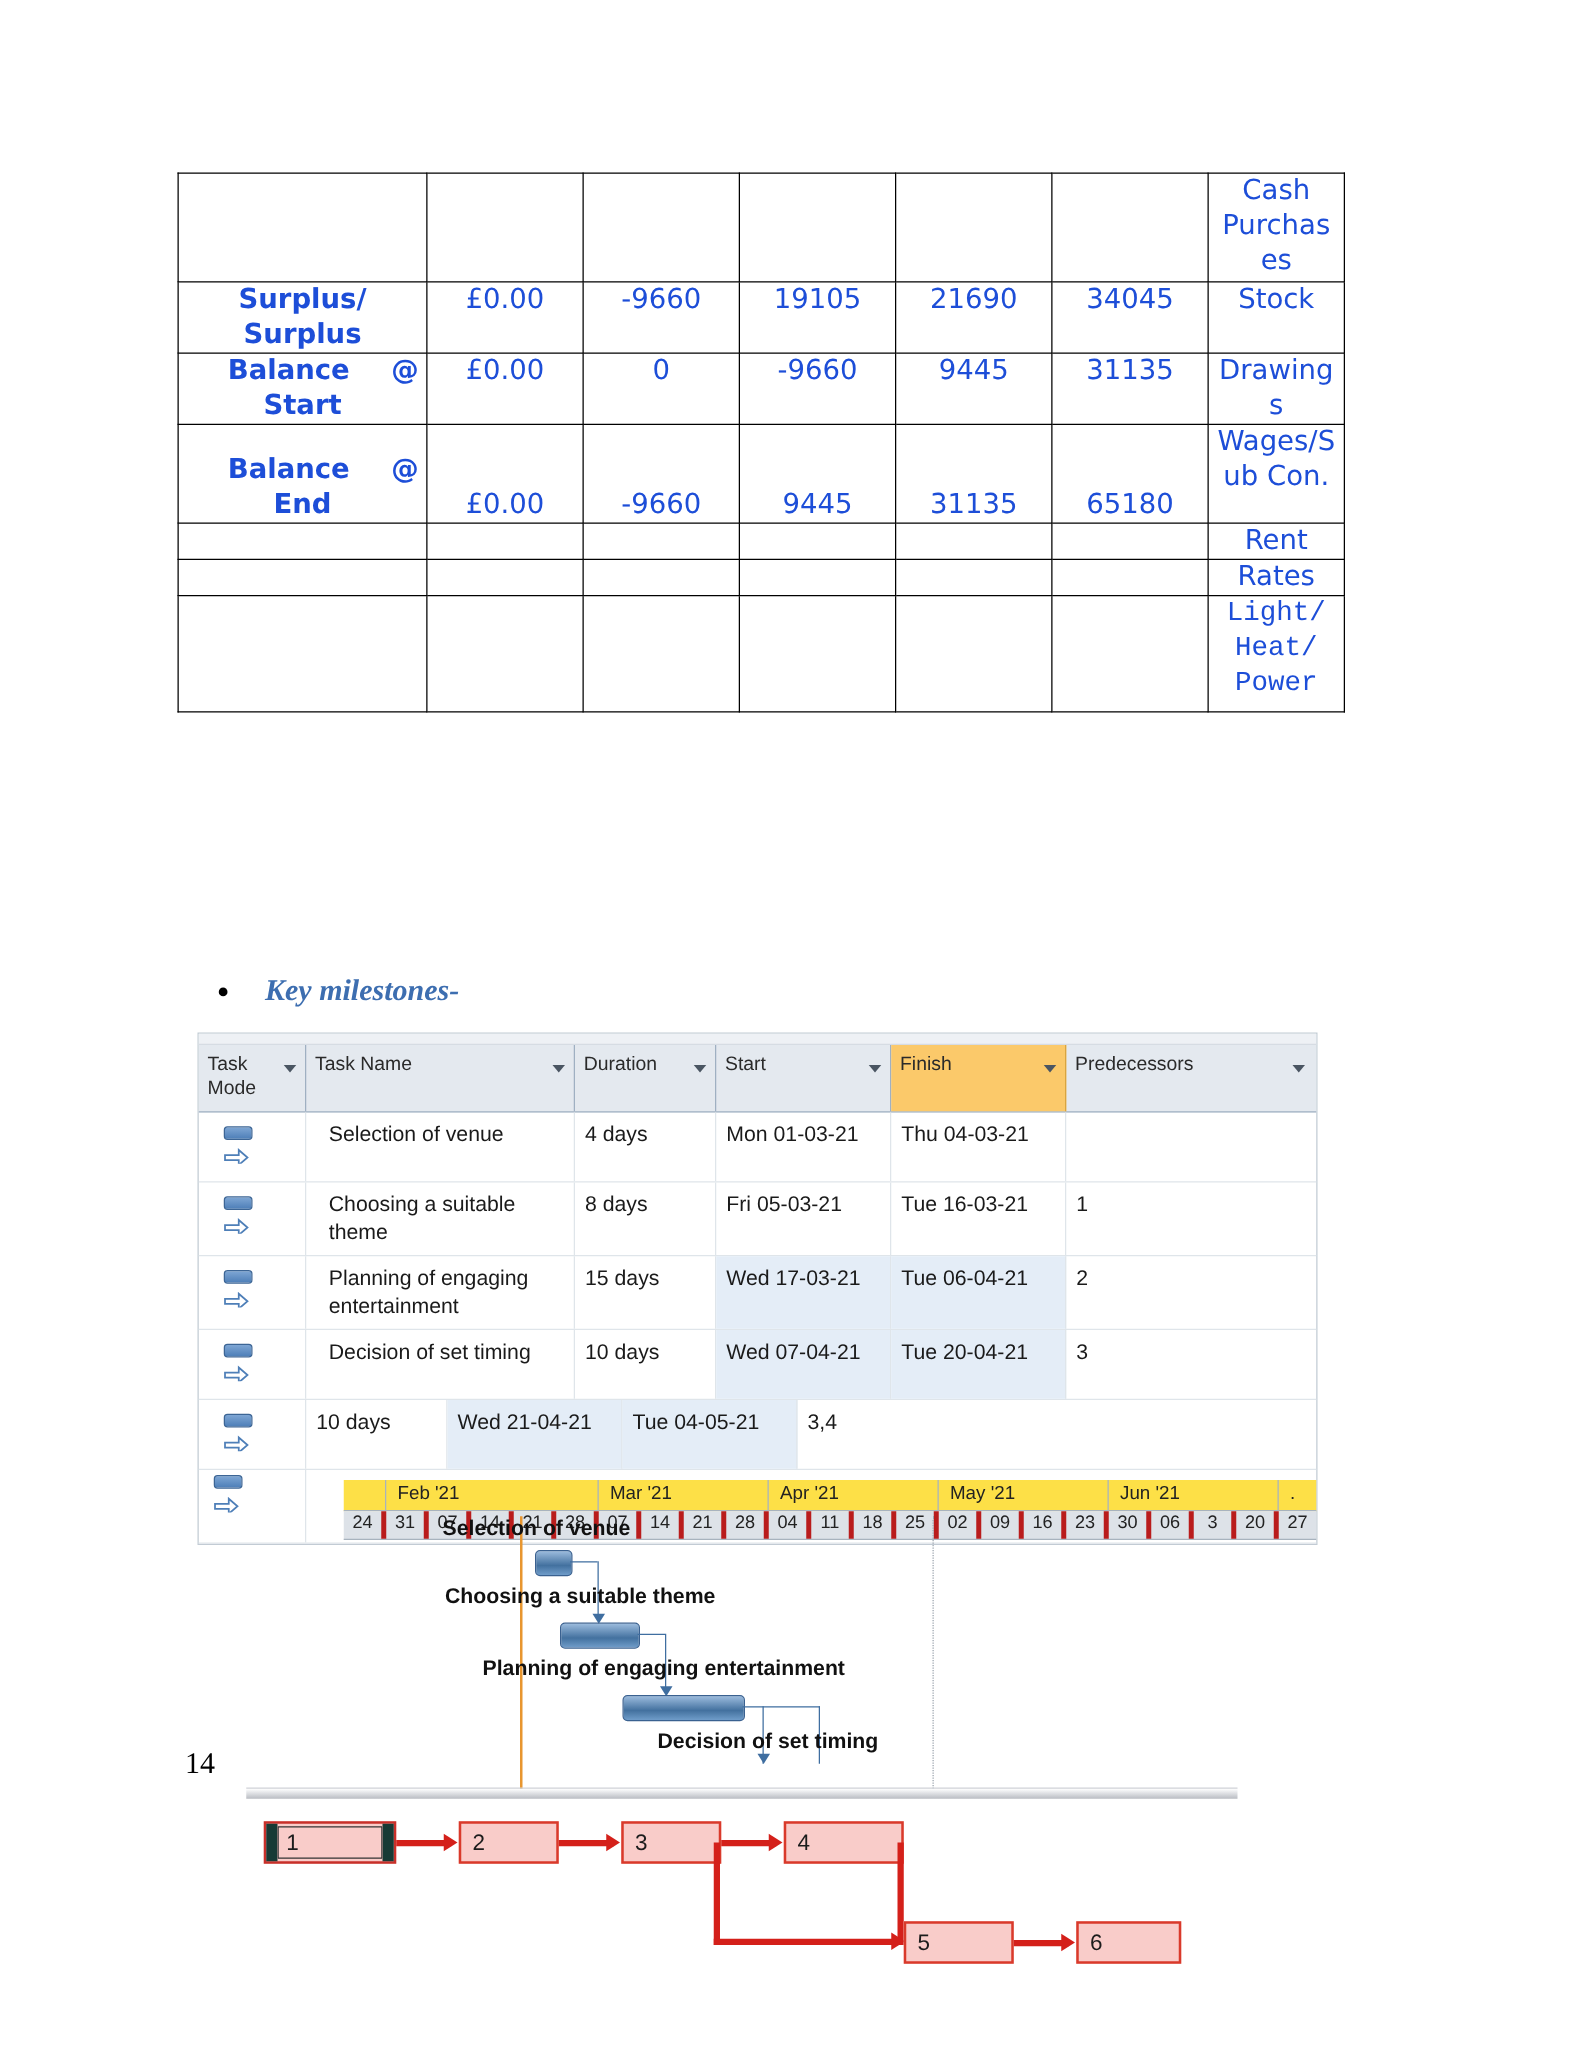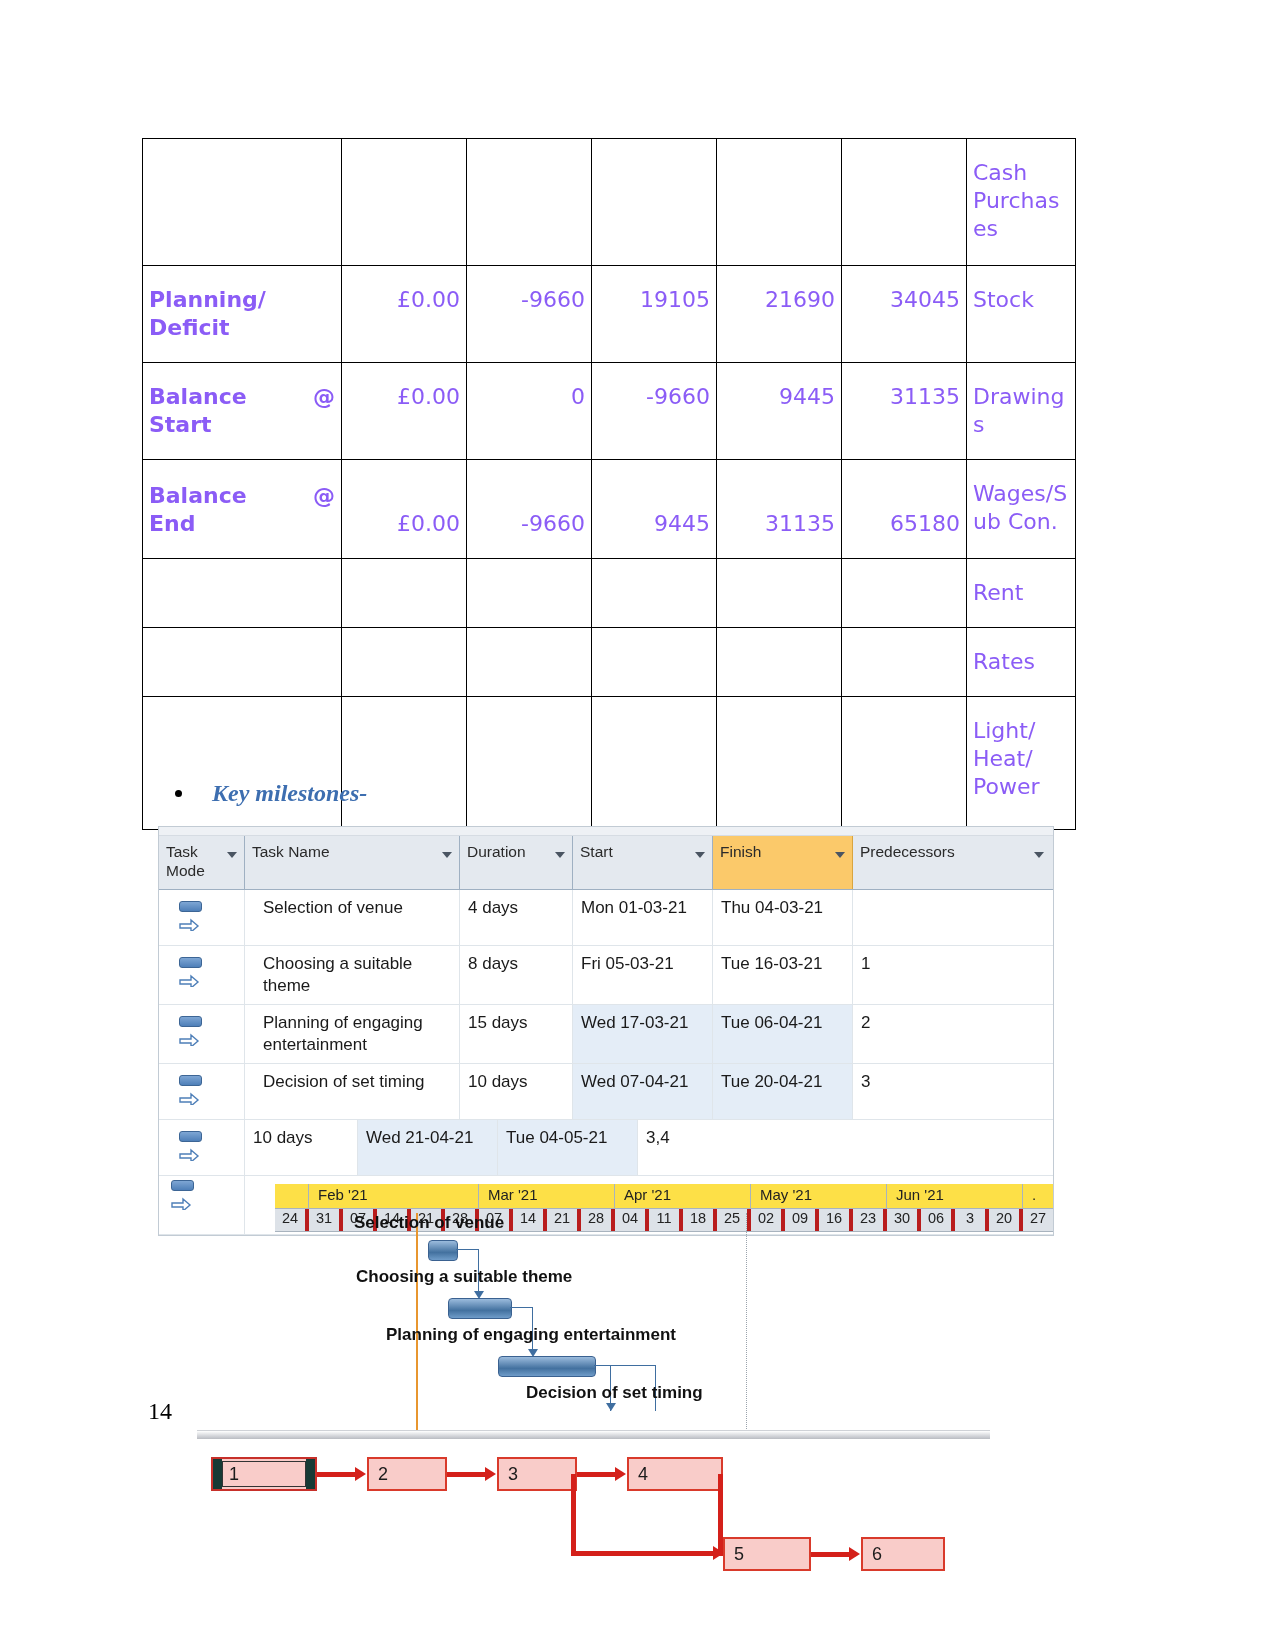--- a/index.html
+++ b/index.html
@@ -11,33 +11,34 @@
     position:relative;
     overflow:hidden;
   }
 
   
   .fin-wrap{position:absolute;left:142px;top:138px;width:928px;}
   table.fin{border-collapse:collapse;width:928px;table-layout:fixed;}
   table.fin td{
     border:1.6px solid #000000;
     vertical-align:top;
-    padding:20px 6px;
-    color:#8b5cf6;
+    padding:0 6px;
+    color:#1d4ed8;
     font-size:22px;
     line-height:1.27;
     font-family:"DejaVu Sans",sans-serif;
+    text-align:center;
   }
   td.lbl{font-weight:bold;width:186px;}
   td.lbl .at{float:right;font-weight:bold;}
   td.num{text-align:right;width:112px;}
   td.cat{width:96px;text-align:left;word-break:break-word;}
   tr.r-blank td{height:86px;}
   tr.r-rent td,tr.r-rates td{height:28px;}
-  tr.r-light td{height:92px;}
+  tr.r-light td{height:92px;font-family:Liberation Mono, monospace;}
   tr.r-tel td{height:162px;}
 
   
   .bullet-row{position:absolute;left:175px;top:780px;width:700px;}
   .bullet-dot{
     display:inline-block;width:7px;height:7px;border-radius:50%;
     background:#000;vertical-align:middle;margin-right:30px;
   }
   .bullet-text{
     display:inline-block;vertical-align:middle;
@@ -169,21 +170,21 @@
       <tr class="r-blank">
         <td class="lbl"></td>
         <td class="num"></td>
         <td class="num"></td>
         <td class="num"></td>
         <td class="num"></td>
         <td class="num"></td>
         <td class="cat">Cash Purchases</td>
       </tr>
       <tr>
-        <td class="lbl">Planning/ Deficit</td>
+        <td class="lbl">Surplus/ Surplus</td>
         <td class="num">£0.00</td>
         <td class="num">-9660</td>
         <td class="num">19105</td>
         <td class="num">21690</td>
         <td class="num">34045</td>
         <td class="cat">Stock</td>
       </tr>
       <tr>
         <td class="lbl"><span>Balance</span><span class="at">@</span><br><span>Start</span></td>
         <td class="num">£0.00</td>

